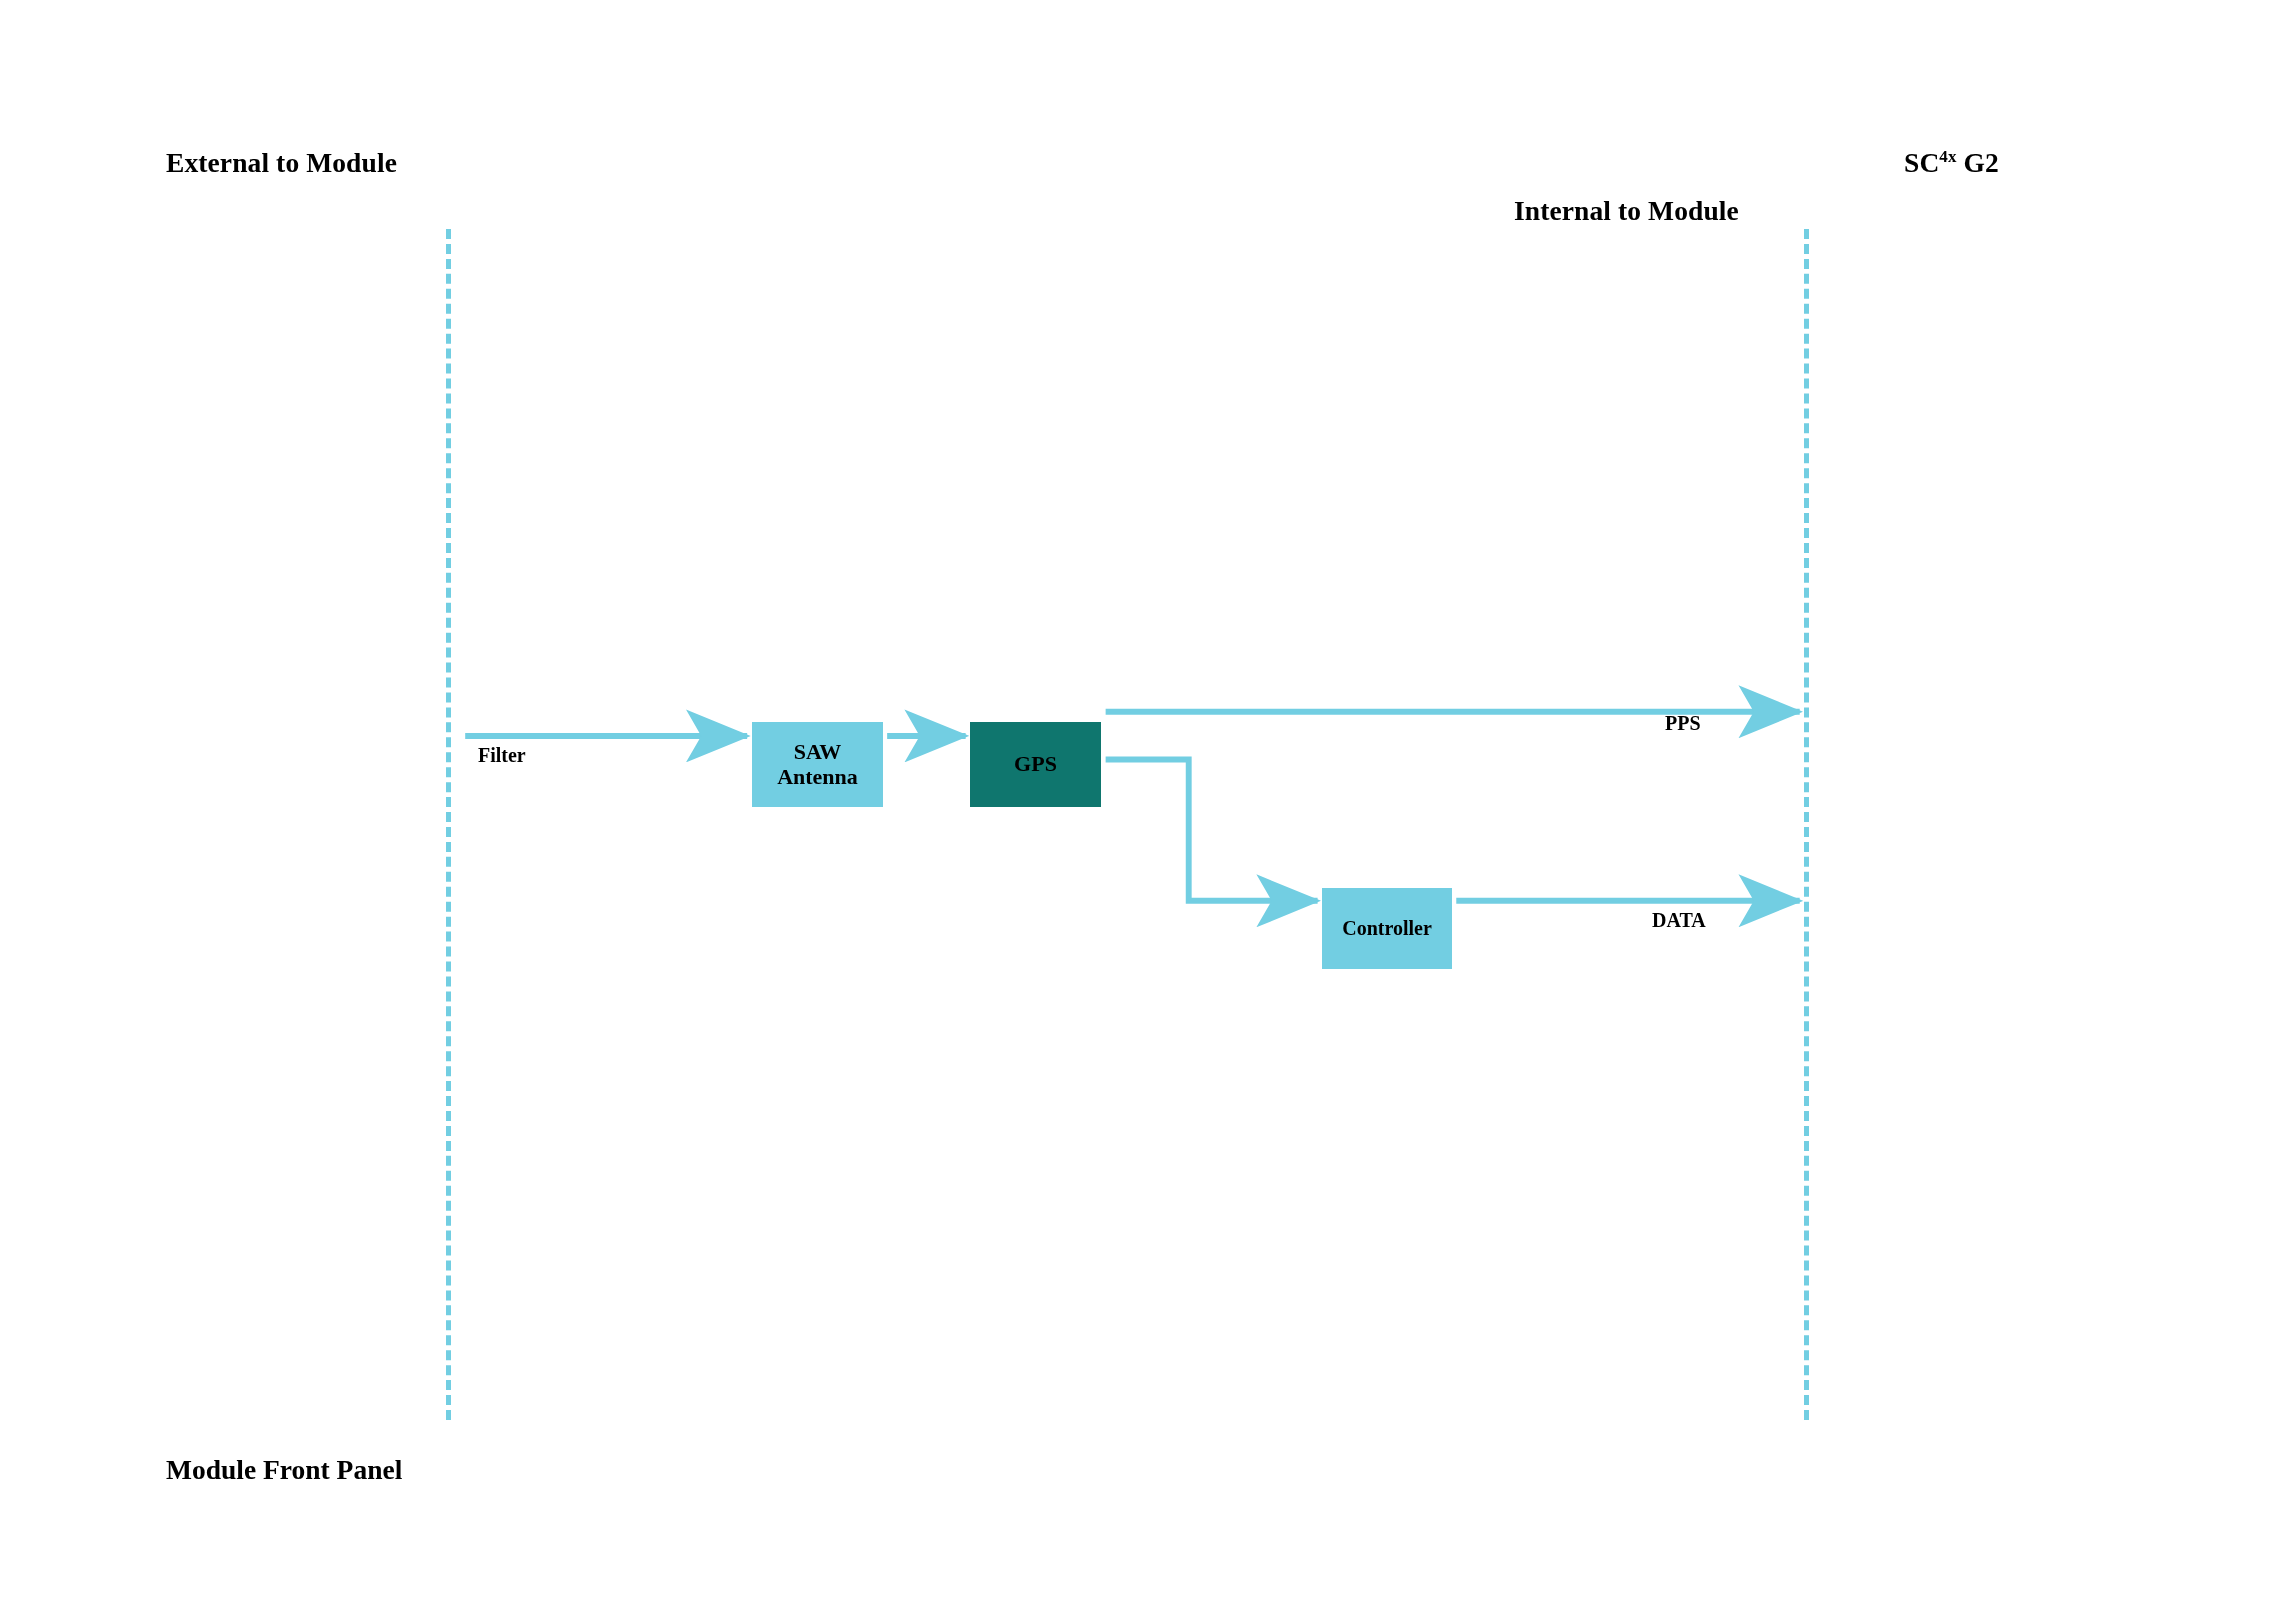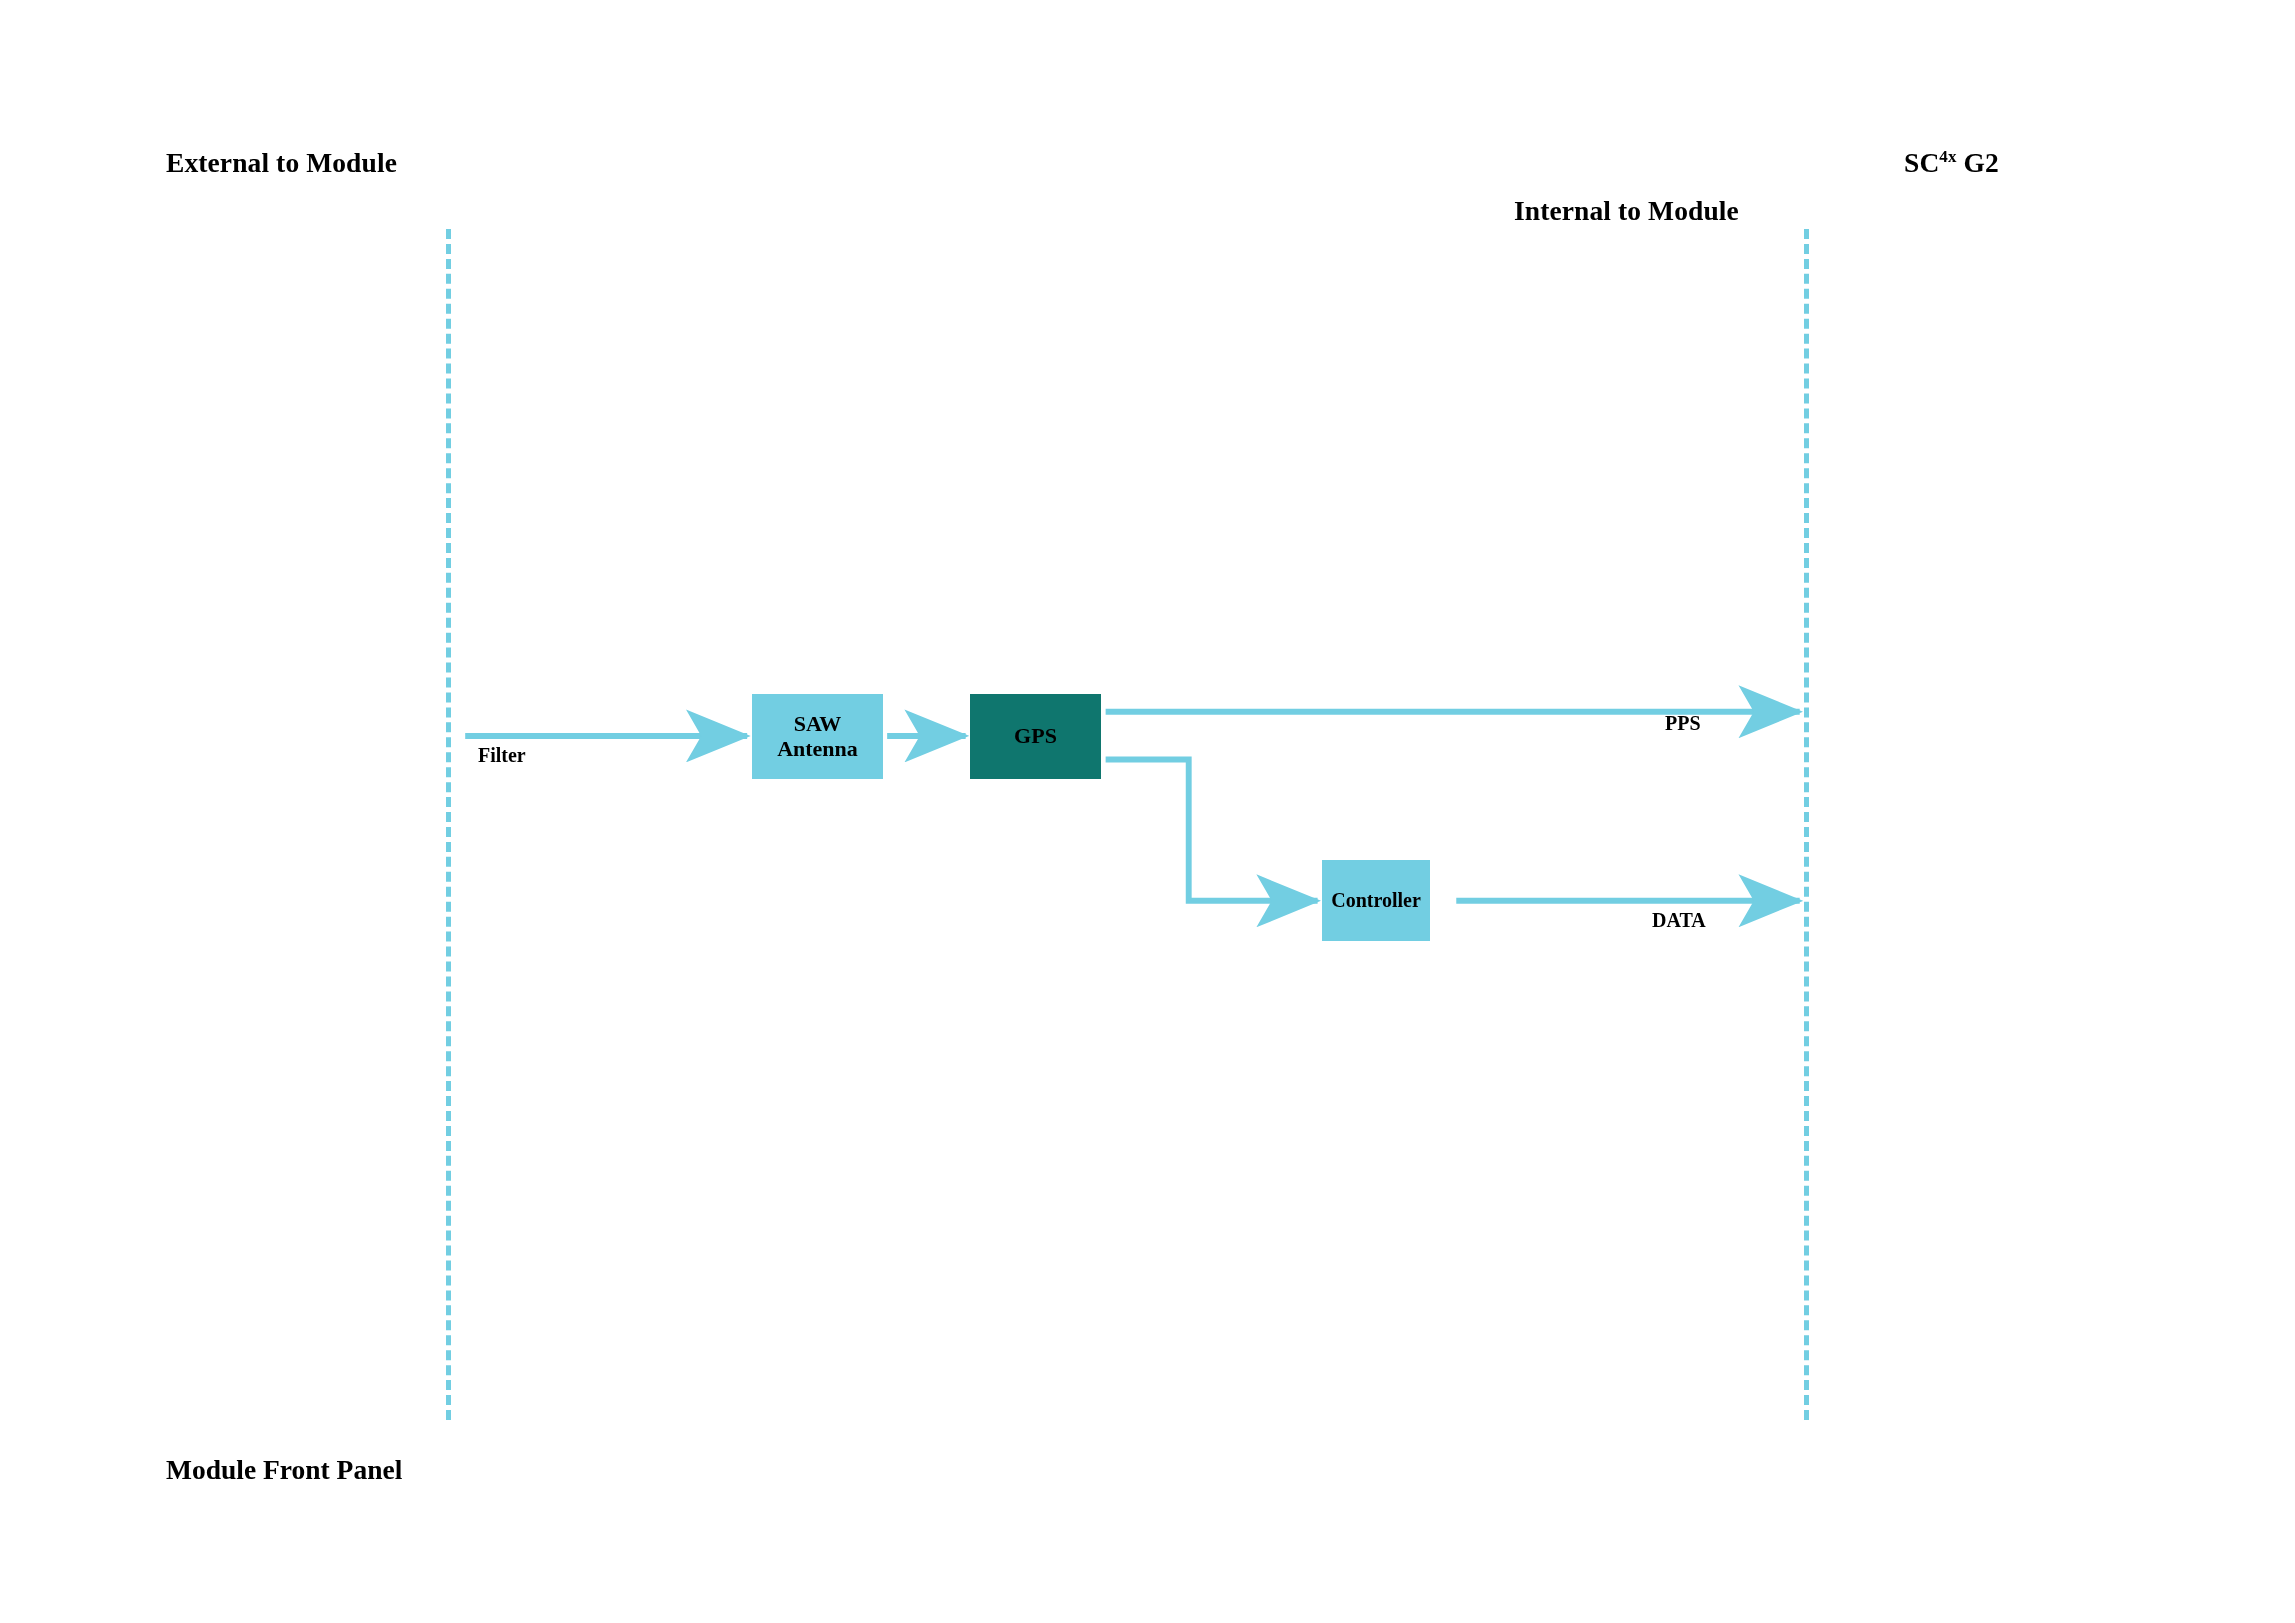--- a/index.html
+++ b/index.html
@@ -50,20 +50,21 @@
   }
   .block {
     position: absolute;
     display: flex;
     align-items: center;
     justify-content: center;
     text-align: center;
     color: #000000;
     font-weight: bold;
     line-height: 1.12;
+    margin-top: 28px;
   }
   .flow-svg {
     position: absolute;
     left: 0;
     top: 0;
     width: 2295px;
     height: 1623px;
     pointer-events: none;
   }
 </style>
@@ -109,20 +110,20 @@
     <span>
       <span>SAW</span><br>
       <span>Antenna</span>
     </span>
   </div>
 
   <div class="block" id="block-gps" style="left: 970px; top: 694px; width: 131px; height: 85px; background: #0f766e; font-size: 22px;">
     <span>GPS</span>
   </div>
 
-  <div class="block" id="block-controller" style="left: 1322px; top: 860px; width: 108px; height: 81px; background: rgb(114, 206, 226); font-size: 20px;">
+  <div class="block" id="block-controller" style="left: 1322px; top: 860px; width: 130px; height: 81px; background: rgb(114, 206, 226); font-size: 20px;">
     <span>Controller</span>
   </div>
 
   <div class="label footer-label" style="left:166px; top:1448px;">Module Front Panel</div>
 
 </div>
 
 
 </body></html>

